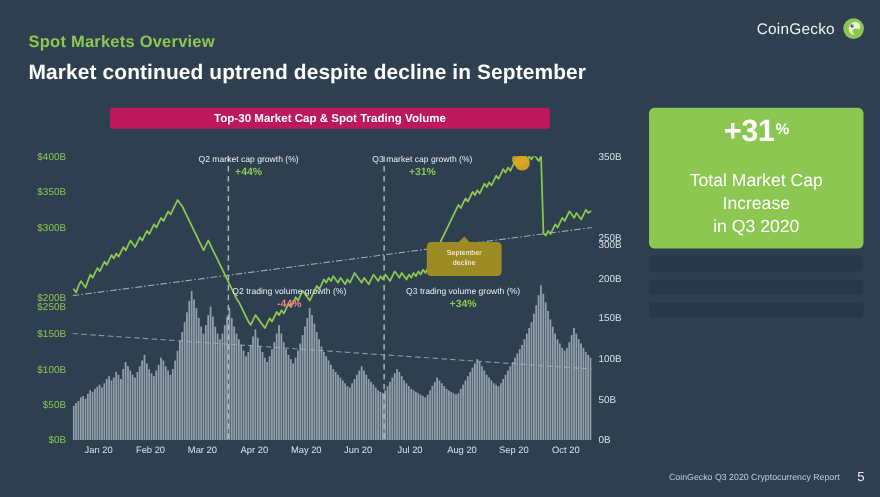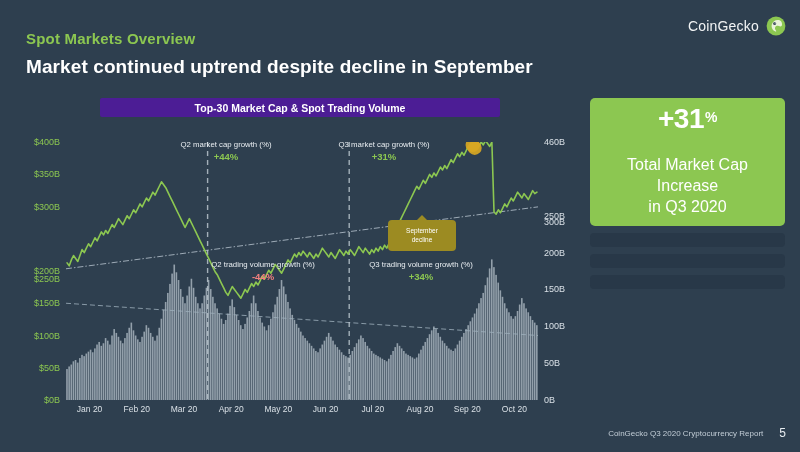--- a/index.html
+++ b/index.html
@@ -25,21 +25,21 @@
     position:absolute;right:14px;top:16px;
     display:flex;align-items:center;gap:7px;
   }
   .brand-text{font-size:14px;color:#f2f4f5;letter-spacing:.2px;}
   .brand-mark{width:20px;height:20px;display:block;}
 
   
   .chart-panel{position:absolute;left:20px;top:98px;width:560px;height:335px;}
   .chart-title{
     position:absolute;left:80px;top:0;width:400px;height:19px;
-    background:#4c1d95;border-radius:2px;
+    background:#be185d;border-radius:2px;
     display:flex;align-items:center;justify-content:center;
     font-size:10.5px;font-weight:bold;color:#ffffff;
   }
   .legend{
     position:absolute;left:0;top:24px;width:560px;height:14px;
     display:flex;align-items:center;justify-content:center;gap:14px;
     font-size:9px;color:#e3e7ea;white-space:nowrap;
   }
   .legend-item{display:flex;align-items:center;gap:4px;}
   .sw-bar{width:13px;height:7px;background:#aab6bf;border-radius:1px;display:block;}
@@ -152,21 +152,21 @@
           <div style="top: 0px;">$400B</div>
         </div>
       <div class="axis-right" id="axis-right">
           <div style="top: 258px;">0B</div>
           <div style="top: 221.143px;">50B</div>
           <div style="top: 184.286px;">100B</div>
           <div style="top: 147.429px;">150B</div>
           <div style="top: 110.571px;">200B</div>
           <div style="top: 73.7143px;">250B</div>
           <div style="top: 36.8571px; margin-top: 43px;">300B</div>
-          <div style="top: 0px;">460B</div>
+          <div style="top: 0px;">350B</div>
         </div>
 
       <div class="plot">
         <svg id="chart-svg" viewBox="0 0 472 258" preserveAspectRatio="none">
             <g>
               <rect x="0.18" y="227.04" width="1.60" height="30.96" fill="#aab6bf" fill-opacity="0.82"></rect>
               <rect x="2.33" y="224.46" width="1.60" height="33.54" fill="#aab6bf" fill-opacity="0.82"></rect>
               <rect x="4.47" y="222.53" width="1.60" height="35.48" fill="#aab6bf" fill-opacity="0.82"></rect>
               <rect x="6.62" y="219.30" width="1.60" height="38.70" fill="#aab6bf" fill-opacity="0.82"></rect>
               <rect x="8.76" y="218.01" width="1.60" height="39.99" fill="#aab6bf" fill-opacity="0.82"></rect>

